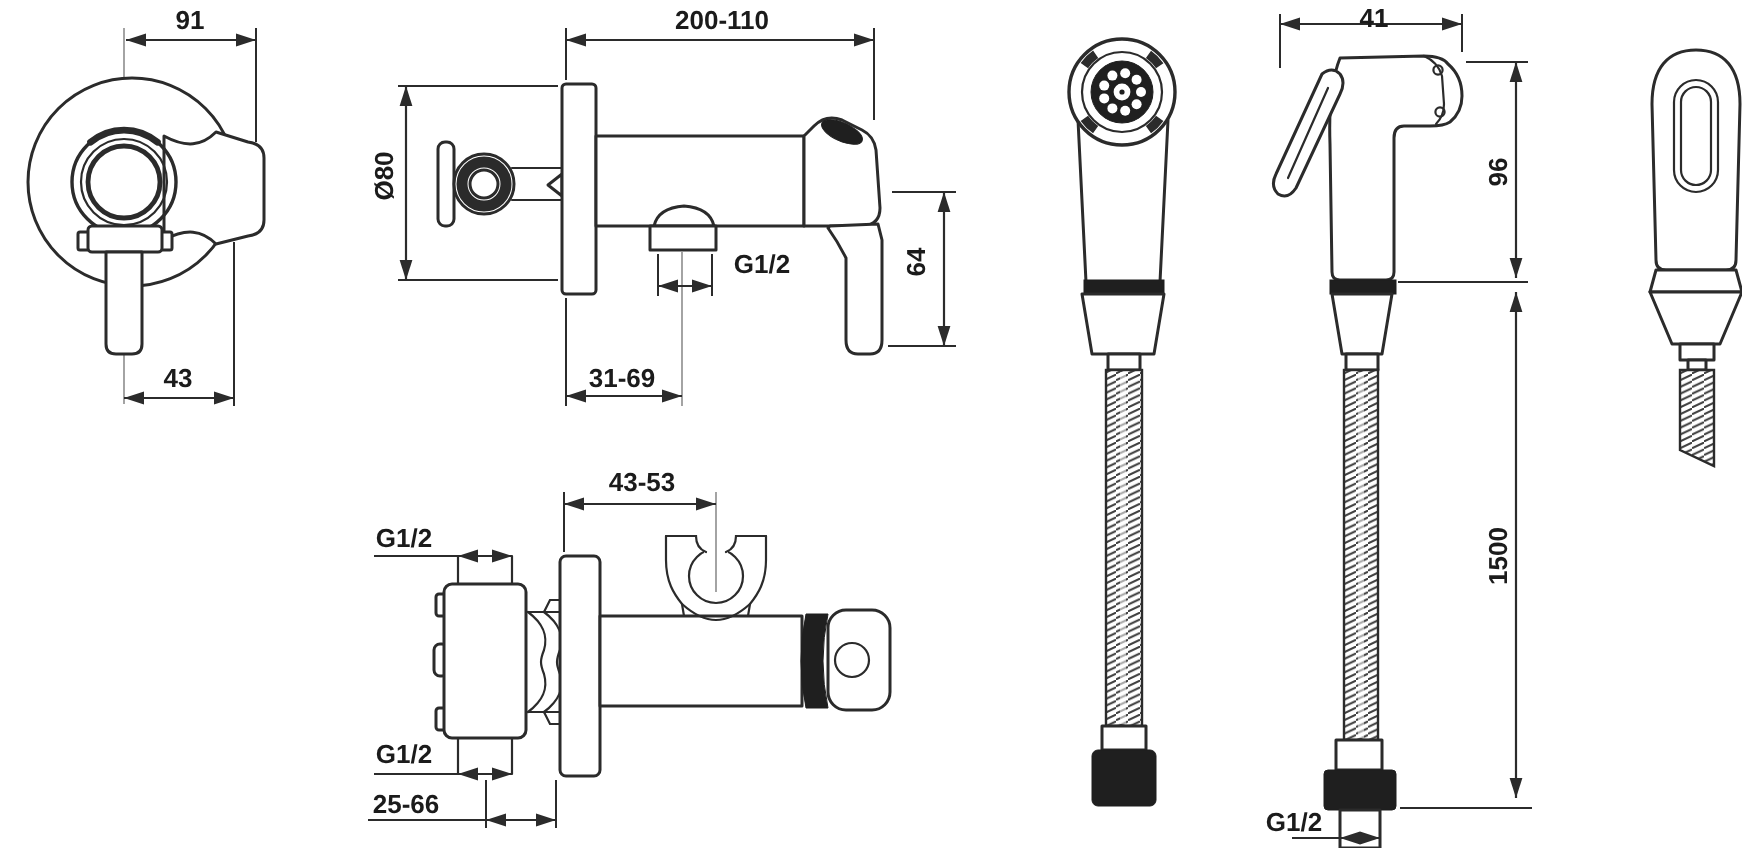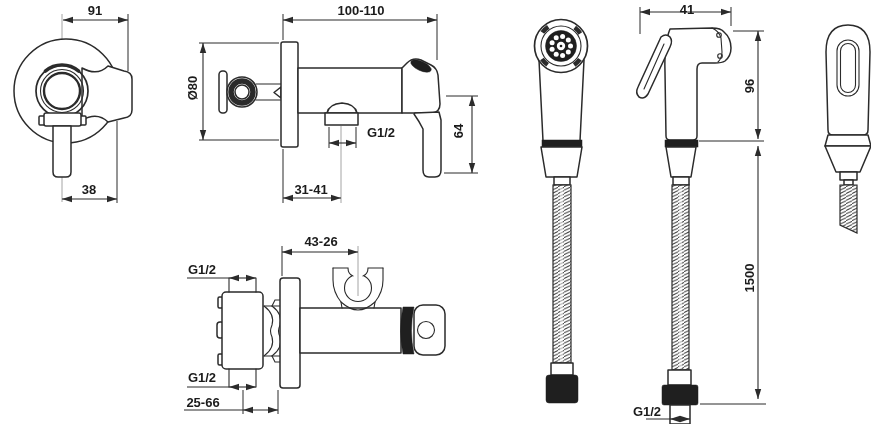--- a/index.html
+++ b/index.html
@@ -194,26 +194,26 @@
     <rect class="thin" x="840.5" y="43.5" width="15" height="49" rx="7.5"></rect>
     <path class="outline" d="M 828,135 L 868,135 L 871,146 L 825,146 Z"></path>
     <path class="outline" d="M 825,146 L 871,146 L 860,172 L 836,172 Z"></path>
     <rect class="outline" x="840" y="172" width="17" height="8"></rect>
     <rect class="outline" x="844" y="180" width="9" height="5"></rect>
     <path d="M 840,185 L 857,185 L 857,233 L 840,225 Z" fill="url(#hosePat)" stroke="#2b2b2b" stroke-width="1.2"></path>
   </g>
 </svg>
 
 <span class="dim-label" style="left:95px;top:10px">91</span>
-<span class="dim-label" style="left:89px;top:189px">38</span>
-<span class="dim-label" style="left:361px;top:10px">100-110</span>
+<span class="dim-label" style="left:89px;top:189px">43</span>
+<span class="dim-label" style="left:361px;top:10px">200-110</span>
 <span class="dim-label rot" style="left:192px;top:88px">Ø80</span>
 <span class="dim-label" style="left:381px;top:132px">G1/2</span>
-<span class="dim-label" style="left:311px;top:189px">31-41</span>
+<span class="dim-label" style="left:311px;top:189px">31-69</span>
 <span class="dim-label rot" style="left:458px;top:131px">64</span>
-<span class="dim-label" style="left:321px;top:241px">43-26</span>
+<span class="dim-label" style="left:321px;top:241px">43-53</span>
 <span class="dim-label" style="left:202px;top:269px">G1/2</span>
 <span class="dim-label" style="left:202px;top:377px">G1/2</span>
 <span class="dim-label" style="left:203px;top:402px">25-66</span>
 <span class="dim-label" style="left:687px;top:9px">41</span>
 <span class="dim-label rot" style="left:749px;top:86px">96</span>
 <span class="dim-label rot" style="left:749px;top:278px">1500</span>
 <span class="dim-label" style="left:647px;top:411px">G1/2</span>
 
 </body></html>

